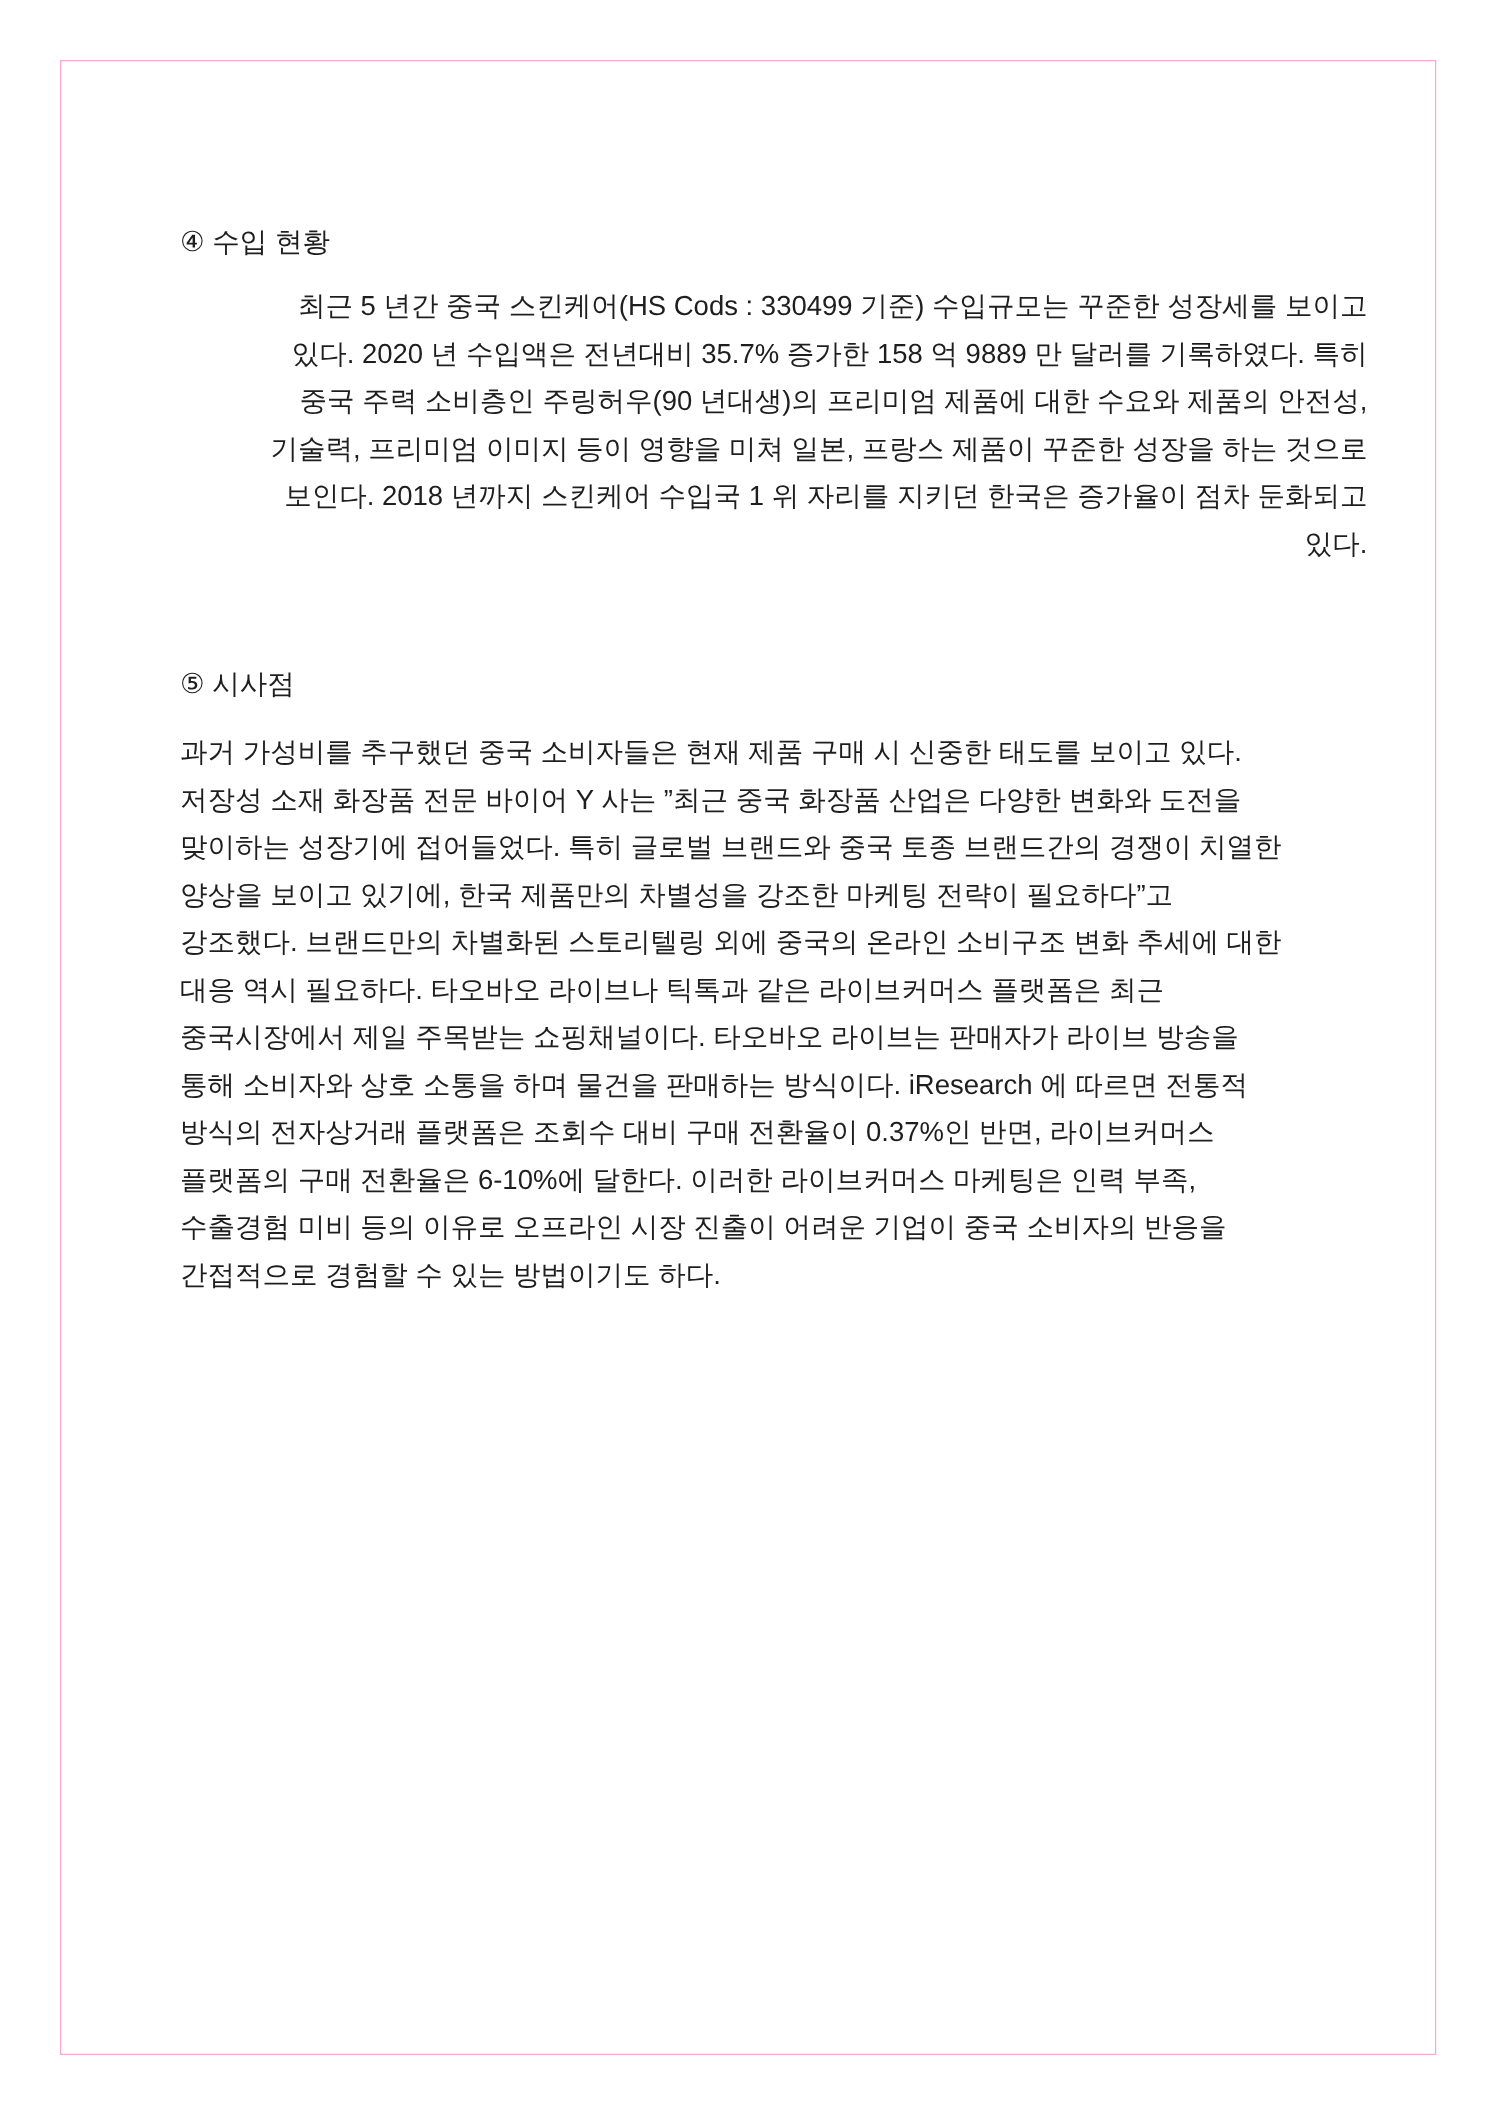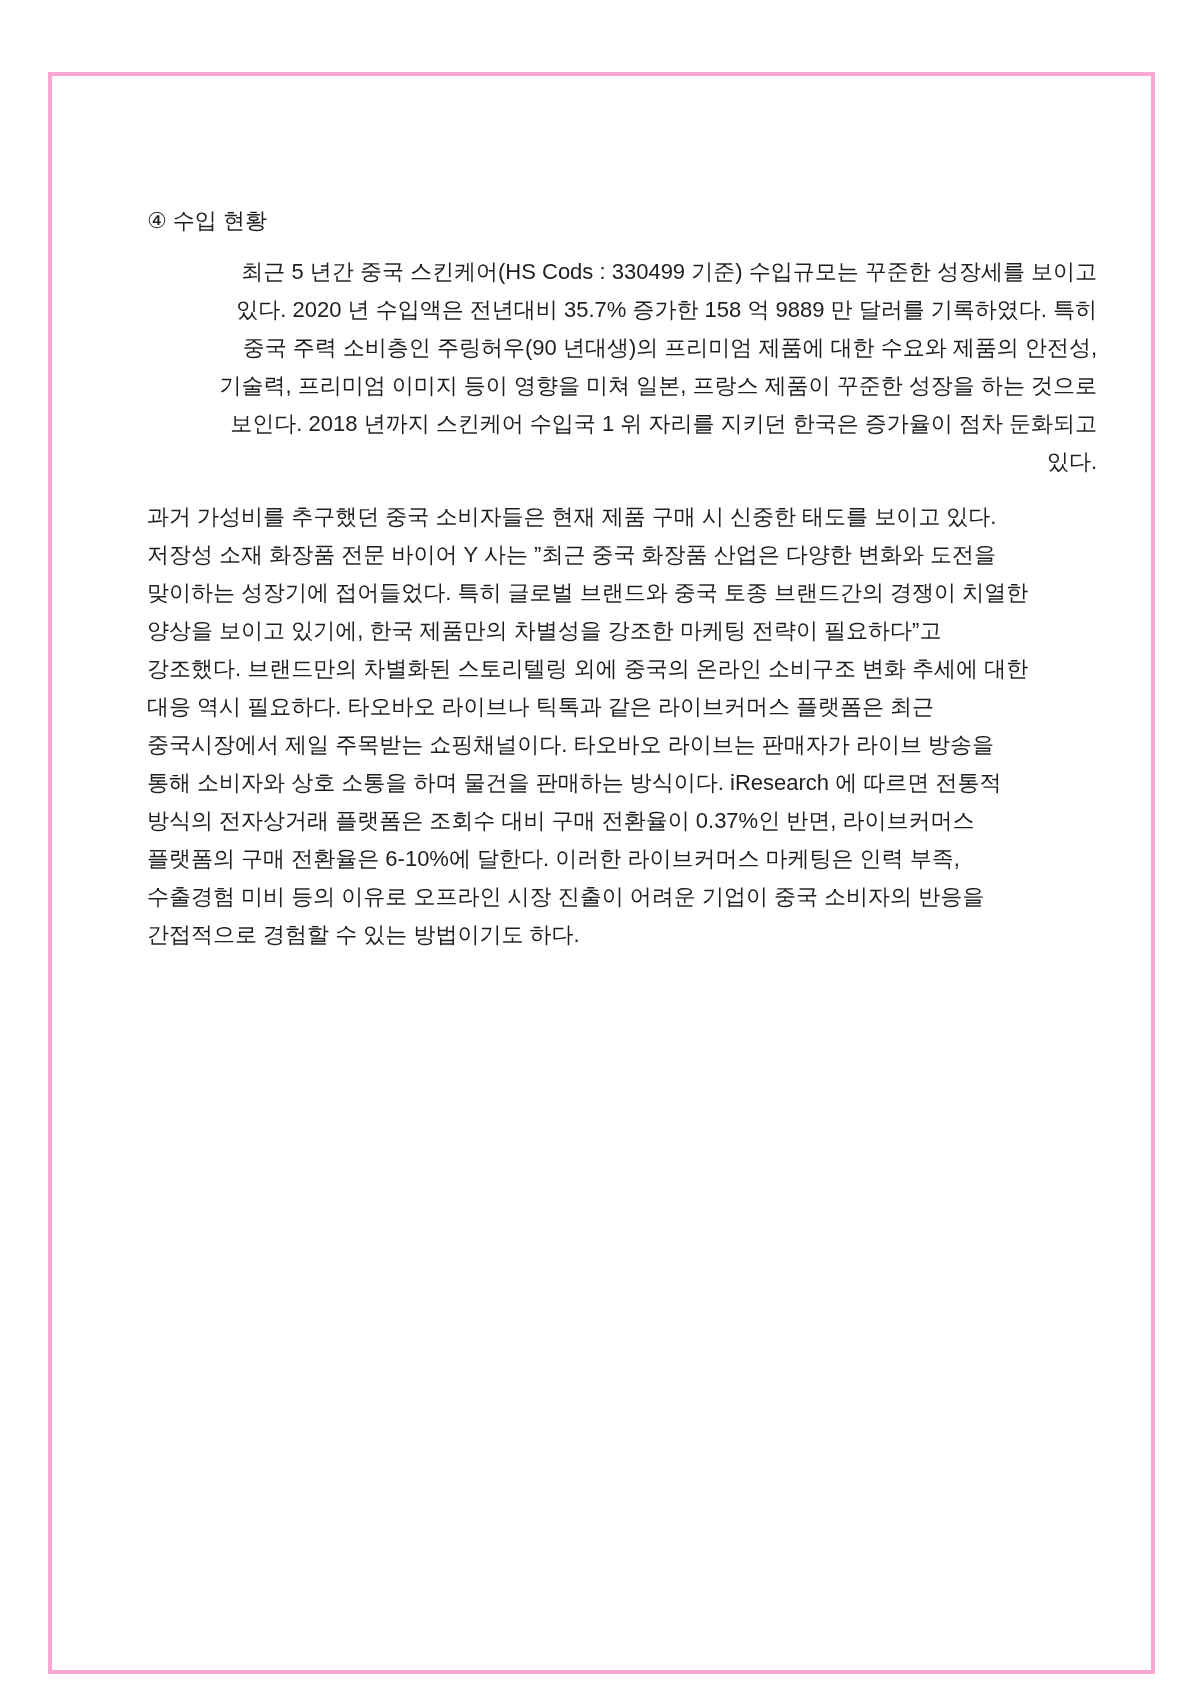--- a/index.html
+++ b/index.html
@@ -13,24 +13,23 @@
     position: relative;
     font-family: "Liberation Sans", "DejaVu Sans", sans-serif;
     color: #1e1e1e;
   }
   .page-frame {
     position: absolute;
     left: 48px;
     top: 48px;
     width: 1099px;
     height: 1594px;
-    border: 4px solid #f9a8d4;
+    border: 1px solid #f9a8d4;
     background: #ffffff;
     box-sizing: content-box;
-    margin-top: 24px;
   }
   .doc-content {
     position: absolute;
     left: 95px;   
     top: 126px;   
     width: 950px;
   }
   .section-heading {
     font-size: 22px;
     line-height: 38px;
@@ -57,20 +56,21 @@
 
     <p class="section-heading">④ 수입 현황</p>
 
     <p class="section-body mt-para1">최근 5 년간 중국 스킨케어(HS Cods : 330499 기준) 수입규모는 꾸준한 성장세를 보이고
 있다. 2020 년 수입액은 전년대비 35.7% 증가한 158 억 9889 만 달러를 기록하였다. 특히
 중국 주력 소비층인 주링허우(90 년대생)의 프리미엄 제품에 대한 수요와 제품의 안전성,
 기술력, 프리미엄 이미지 등이 영향을 미쳐 일본, 프랑스 제품이 꾸준한 성장을 하는 것으로
 보인다. 2018 년까지 스킨케어 수입국 1 위 자리를 지키던 한국은 증가율이 점차 둔화되고
 있다.</p>
 
+    <p class="section-heading mt-heading2">⑤ 시사점</p>
 
     <p class="section-body mt-para2">과거 가성비를 추구했던 중국 소비자들은 현재 제품 구매 시 신중한 태도를 보이고 있다.
 저장성 소재 화장품 전문 바이어 Y 사는 ”최근 중국 화장품 산업은 다양한 변화와 도전을
 맞이하는 성장기에 접어들었다. 특히 글로벌 브랜드와 중국 토종 브랜드간의 경쟁이 치열한
 양상을 보이고 있기에, 한국 제품만의 차별성을 강조한 마케팅 전략이 필요하다”고
 강조했다. 브랜드만의 차별화된 스토리텔링 외에 중국의 온라인 소비구조 변화 추세에 대한
 대응 역시 필요하다. 타오바오 라이브나 틱톡과 같은 라이브커머스 플랫폼은 최근
 중국시장에서 제일 주목받는 쇼핑채널이다. 타오바오 라이브는 판매자가 라이브 방송을
 통해 소비자와 상호 소통을 하며 물건을 판매하는 방식이다. iResearch 에 따르면 전통적
 방식의 전자상거래 플랫폼은 조회수 대비 구매 전환율이 0.37%인 반면, 라이브커머스

